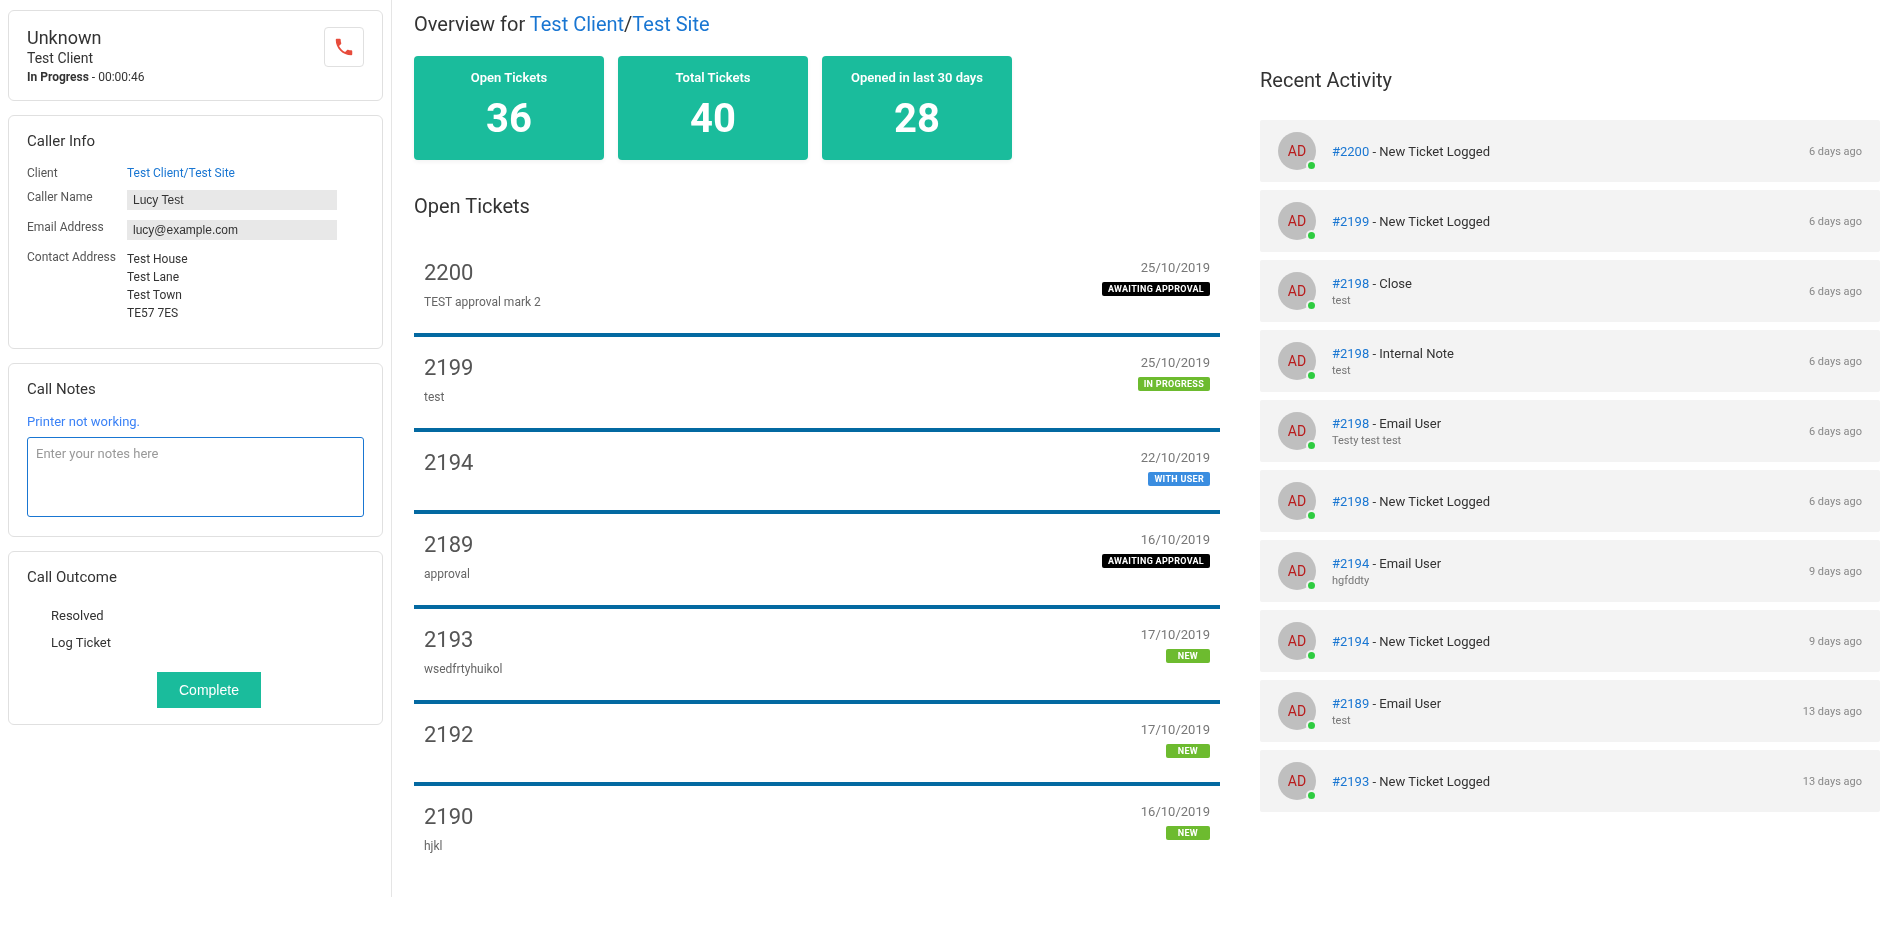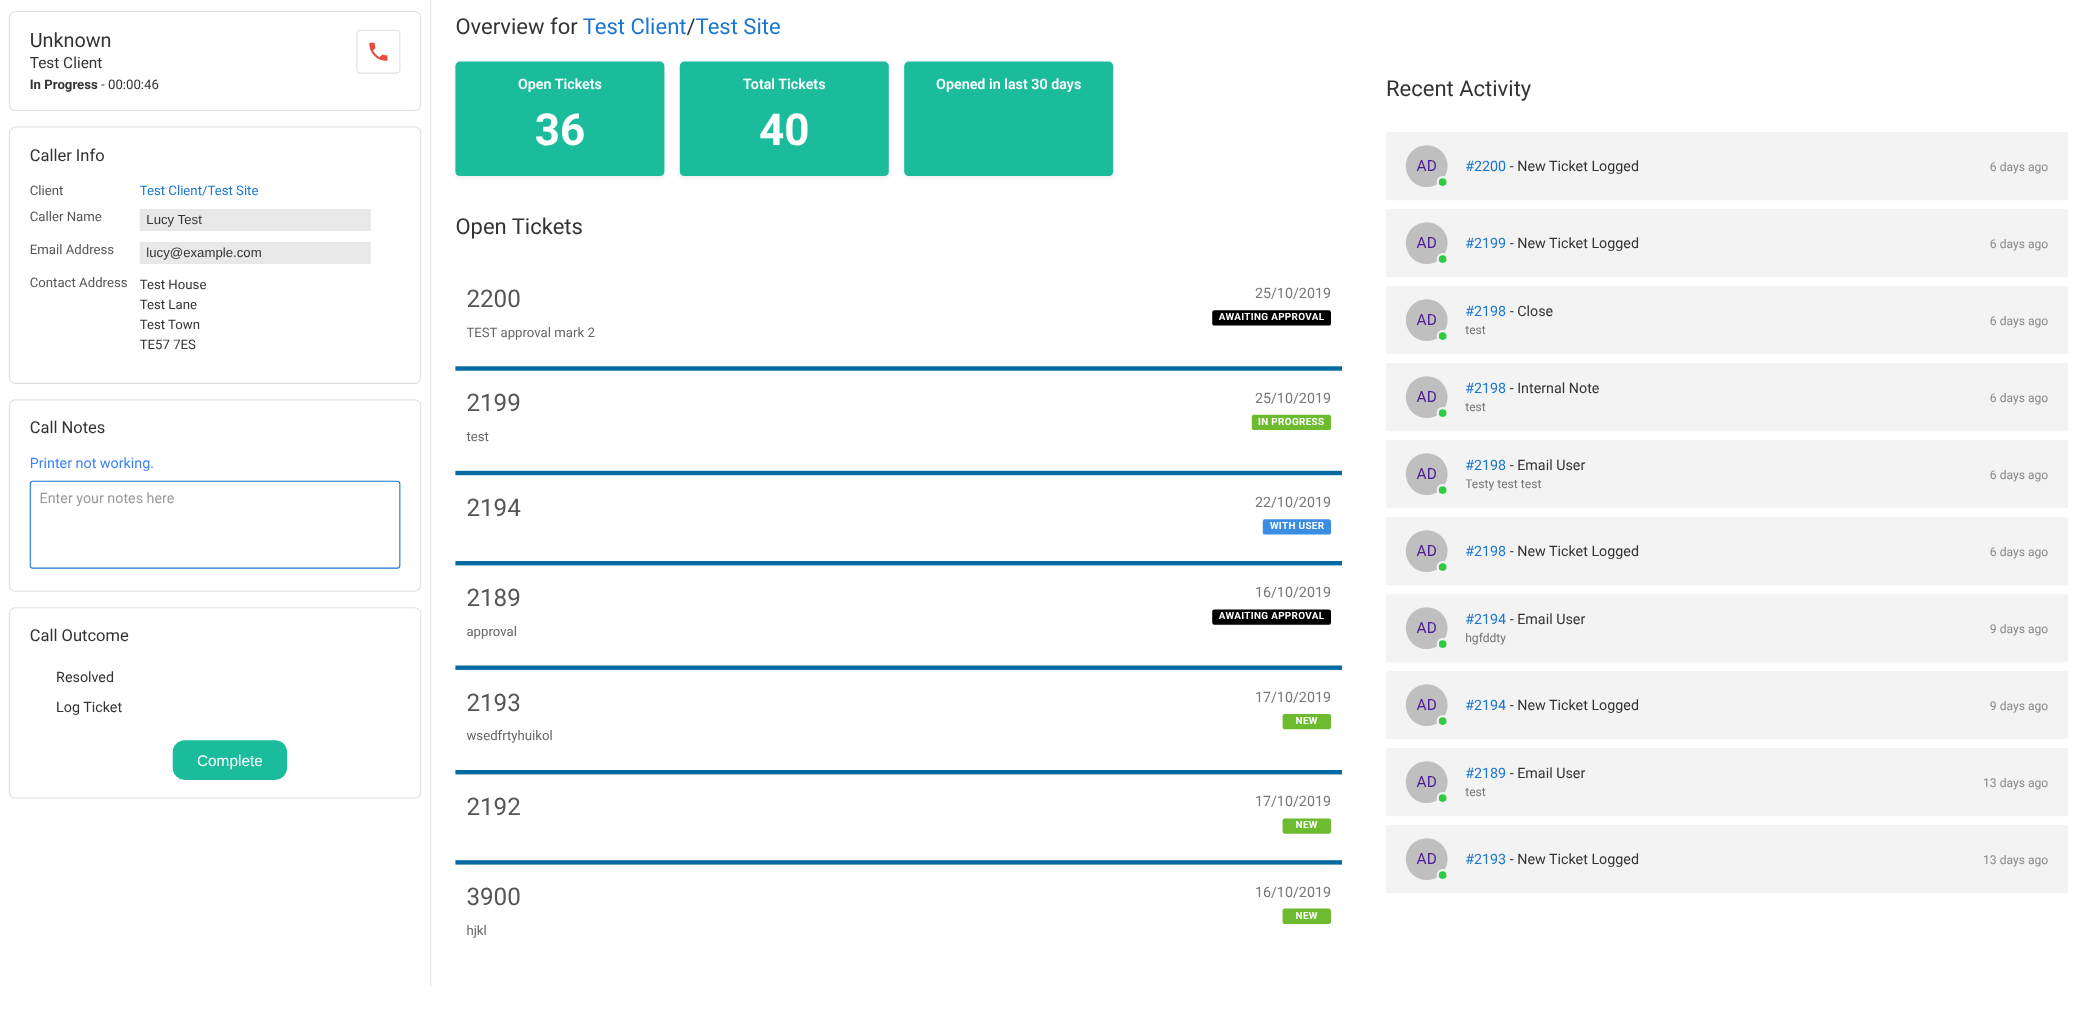--- a/index.html
+++ b/index.html
@@ -45,21 +45,21 @@
   .addr-line{font-size:12px; color:#333; line-height:1.5;}
   .note-existing{font-size:13px; color:#3b82f6; margin-bottom:8px;}
   textarea.notes{
     width:100%; height:80px; border:1px solid #1976d2; border-radius:3px; padding:8px;
     font-size:13px; font-family:inherit; resize:none; outline:none;
   }
   textarea.notes::placeholder{color:#999;}
   .outcome-list{ list-style:none; padding-left:24px;}
   .outcome-list li{ font-size:13px; color:#333; padding:6px 0; cursor:pointer;}
   .complete-btn{
-    background:#1abc9c; color:#fff; border:none; border-radius:11px;
+    background:#1abc9c; color:#fff; border:none; border-radius:0;
     padding:10px 22px; font-size:14px; cursor:pointer; margin-top:16px; margin-left:130px;
   }
 
   .main { flex:1; padding:12px 22px 20px 22px; display:flex; gap:40px;}
   .center { flex:1; max-width:920px;}
   .overview-title{ font-size:20px; margin-bottom:20px; font-weight:400;}
   .overview-title a{ color:#1976d2; text-decoration:none;}
   .stat-cards{ display:flex; gap:14px; margin-bottom:34px;}
   .stat-card{
     background:#1abc9c; color:#fff; border-radius:4px; padding:14px 0 18px 0;
@@ -90,21 +90,21 @@
   .badge.new{ background:#6dbb2f; padding:2px 12px;}
 
   .right{ width:620px;}
   .recent-title{ font-size:20px; font-weight:400; margin-bottom:28px; margin-top:56px;}
   .activity{
     background:#f3f3f3; border-radius:2px; padding:12px 18px; margin-bottom:8px;
     display:flex; align-items:center; gap:16px; position:relative;
   }
   .avatar{
     width:38px; height:38px; border-radius:50%; background:#bfbfbf;
-    display:flex; align-items:center; justify-content:center; color:#4c1d95;
+    display:flex; align-items:center; justify-content:center; color:#b91c1c;
     font-size:14px; font-weight:400; position:relative; flex-shrink:0;
   }
   .avatar .dot{
     position:absolute; bottom:-1px; right:-1px; width:11px; height:11px;
     background:#2ecc40; border-radius:50%; border:2px solid #f3f3f3;
   }
   .act-body{ flex:1;}
   .act-title{ font-size:13px;}
   .act-title .tlink{ color:#1976d2; text-decoration:none; cursor:pointer;}
   .act-sub{ font-size:11px; color:#777; margin-top:3px;}
@@ -185,20 +185,21 @@
           <div class="stat-card">
             <div class="stat-label">Open Tickets</div>
                  <div class="stat-val">36</div>
           </div>
           <div class="stat-card">
             <div class="stat-label">Total Tickets</div>
                  <div class="stat-val">40</div>
           </div>
           <div class="stat-card">
             <div class="stat-label">Opened in last 30 days</div>
+                 <div class="stat-val">28</div>
           </div>
         </div>
 
       <div class="open-heading">Open Tickets</div>
 
       <div id="tickets-list">
           <div class="ticket">
     <div class="t-left">
       <div class="t-num">2200</div>
       <div class="t-desc">TEST approval mark 2</div>
@@ -253,21 +254,21 @@
       <div class="t-num">2192</div>
       <div class="t-desc"></div>
     </div>
     <div class="t-right">
       <div class="t-date">17/10/2019</div>
       <span class="badge new">NEW</span>
     </div>
           </div>
           <div class="ticket">
     <div class="t-left">
-      <div class="t-num">3900</div>
+      <div class="t-num">2190</div>
       <div class="t-desc">hjkl</div>
     </div>
     <div class="t-right">
       <div class="t-date">16/10/2019</div>
       <span class="badge new">NEW</span>
     </div>
           </div>
         </div>
     </div>
 

